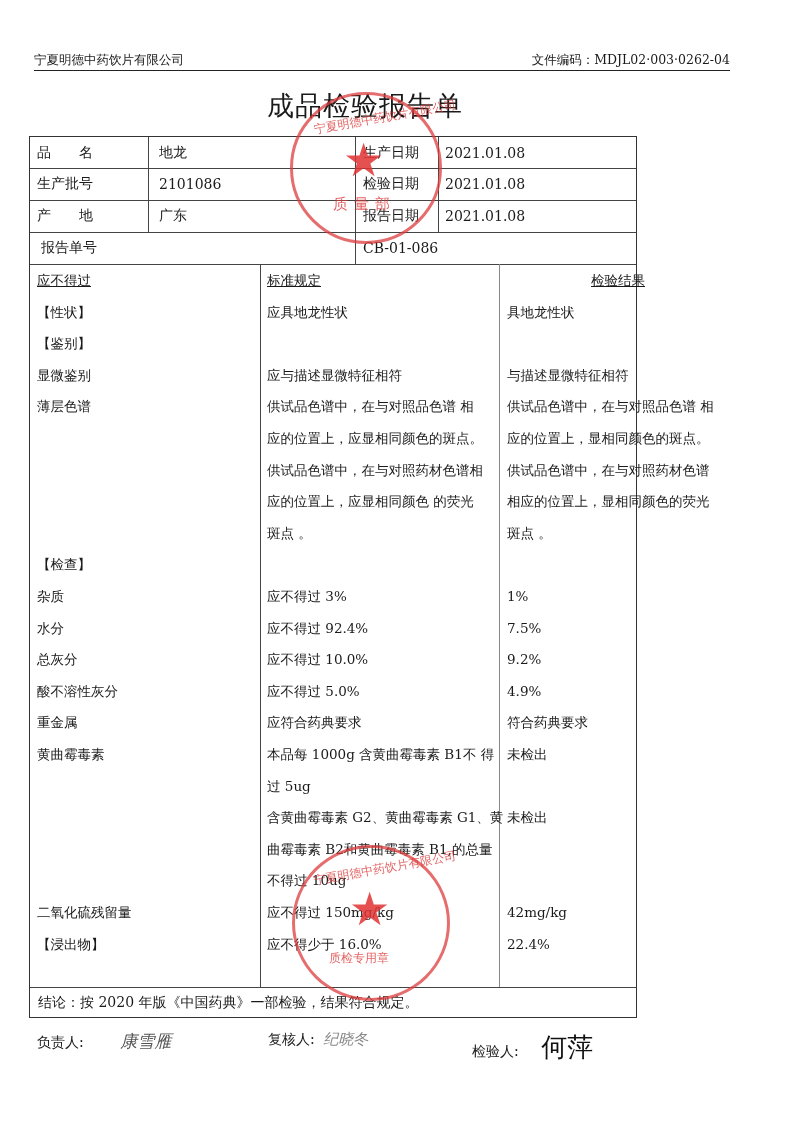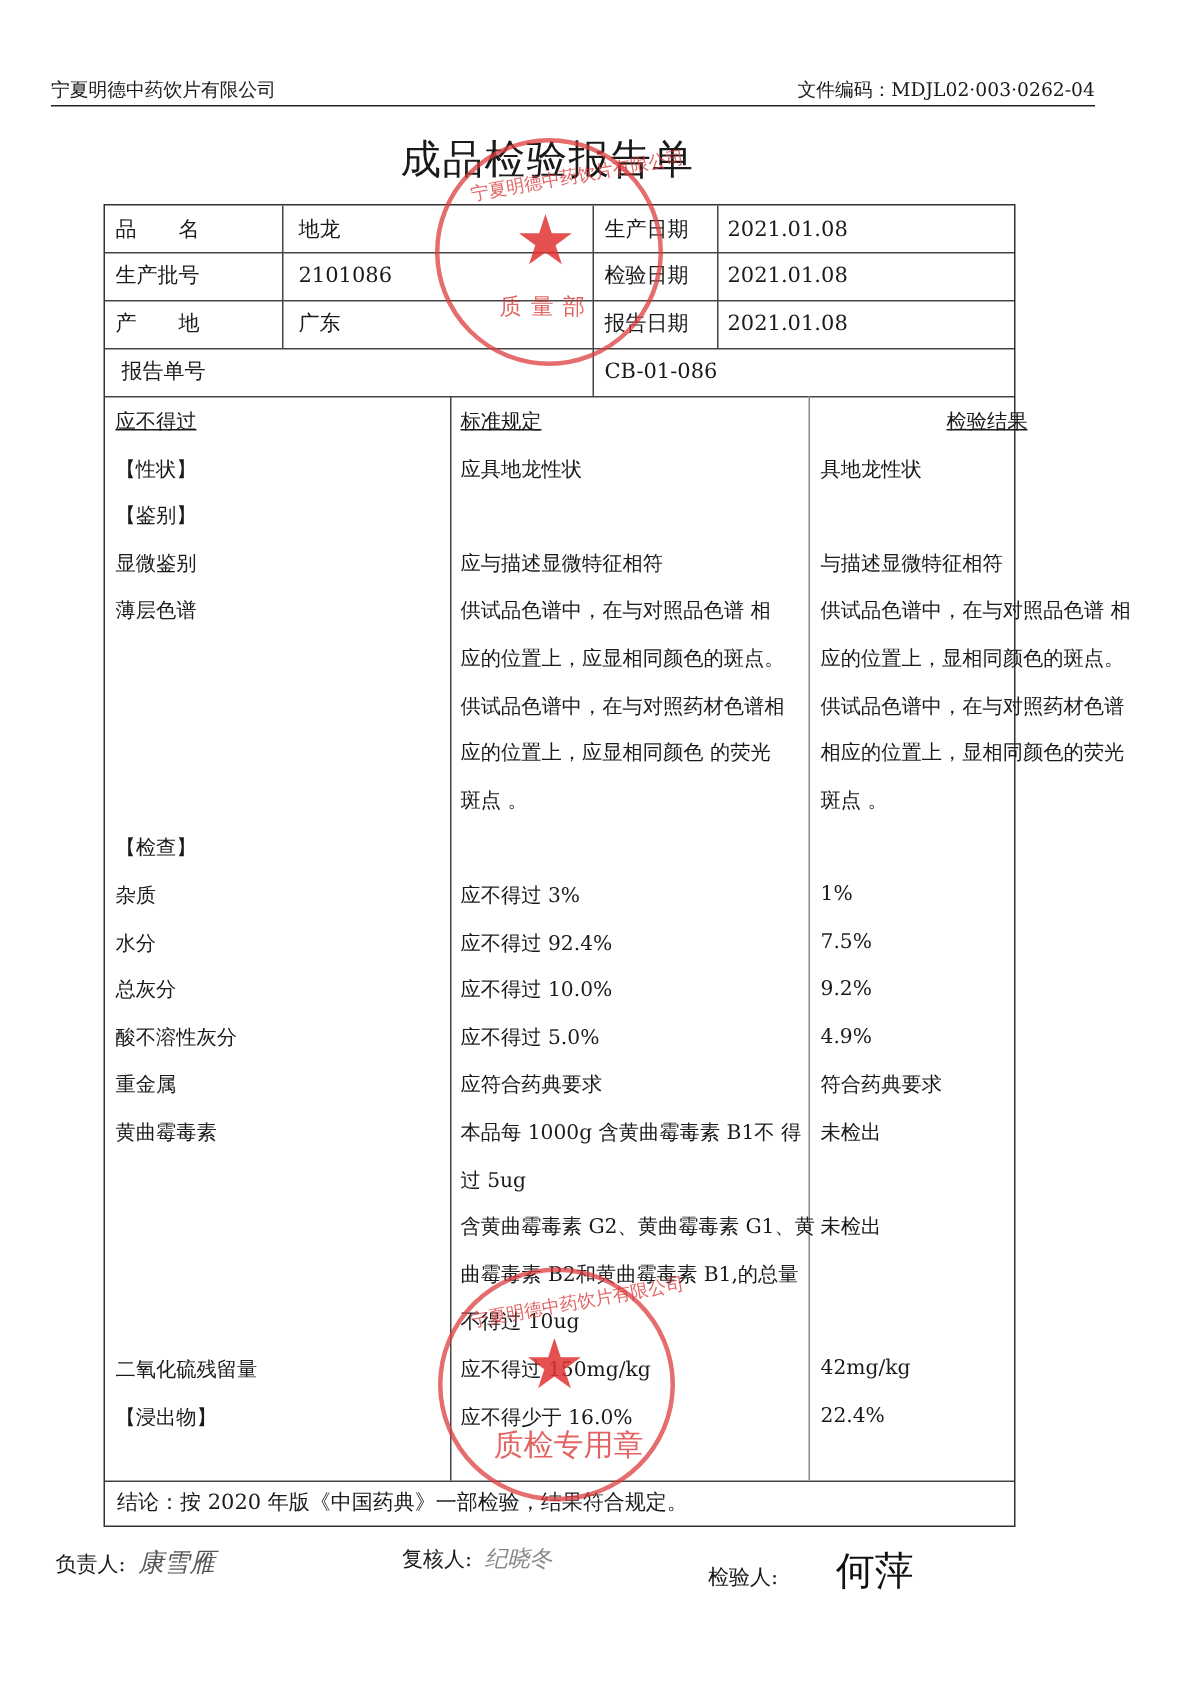--- a/index.html
+++ b/index.html
@@ -5,21 +5,21 @@
   html, body { margin:0; padding:0; background:#ffffff; }
   body { width:800px; height:1131px; position:relative; overflow:hidden;
          font-family:"DejaVu Serif", "Liberation Serif", serif; color:#1a1a1a; }
   .hdr { position:absolute; left:34px; right:70px; top:50px; height:20px;
          border-bottom:1.5px solid #222; font-size:12.5px; }
   .hdr .left { position:absolute; left:0; top:2px; }
   .hdr .right { position:absolute; right:0; top:2px; }
   .title { position:absolute; left:0; width:730px; top:88px; text-align:center;
            font-size:27px; letter-spacing:1px; }
   .frame { position:absolute; left:29px; top:136px; width:608px; height:882px;
-           border:1.5px solid #333; box-sizing:border-box;margin-left:40px; }
+           border:1.5px solid #333; box-sizing:border-box; }
   .row { position:absolute; left:0; right:0; border-bottom:1px solid #444; font-size:14px; }
   .cell { position:absolute; top:0; bottom:0; display:flex; align-items:center; padding-left:7px; box-sizing:border-box; }
   .vl { position:absolute; top:0; bottom:0; border-left:1px solid #444; }
   .vl.grey { border-left:1.5px solid #888; }
   .col { position:absolute; top:0; font-size:13.5px; }
   .line { position:absolute; white-space:nowrap; }
   .u { text-decoration:underline; }
   .conclusion { position:absolute; left:8px; top:0; font-size:14px; line-height:30px; }
   .sig { position:absolute; top:1030px; font-size:14px; }
   .hand { font-family:"DejaVu Sans", sans-serif; font-style:italic; color:#555; }
@@ -135,33 +135,33 @@
       </div>
   </div>
 
   <div style="position:absolute;left:0;right:0;top:850px;height:30px;">
     <div class="conclusion">结论：按 2020 年版《中国药典》一部检验，结果符合规定。</div>
   </div>
 </div>
 
 <div class="sig" style="left:37px;">
   <span>负责人:</span>
-  <span class="hand" style="margin-left:4px;font-size:17px;">康雪雁</span>
+  <span class="hand" style="margin-left:32px;font-size:17px;">康雪雁</span>
 </div>
 <div class="sig" style="left:268px;">
   <span>复核人:</span>
   <span class="hand" style="margin-left:4px;font-size:15px;color:#888;">纪晓冬</span>
 </div>
 <div class="sig" style="left:472px;">
   <span>检验人:</span>
-  <span class="hand" style="margin-left:34px;font-size:26px;color:#111;font-style:normal;">何萍</span>
+  <span class="hand" style="margin-left:18px;font-size:26px;color:#111;font-style:normal;">何萍</span>
 </div>
 
 <div class="stamp" style="left:290px;top:92px;width:146px;height:146px;">
   <div class="star" style="left:50px;top:42px;">★</div>
   <div class="txt" style="left:20px;top:14px;transform:rotate(-10deg);font-size:12px;">宁夏明德中药饮片有限公司</div>
   <div class="txt" style="left:40px;top:100px;letter-spacing:6px;">质量部</div>
 </div>
 <div class="stamp" style="left:292px;top:845px;width:152px;height:150px;">
   <div class="star" style="left:54px;top:38px;">★</div>
   <div class="txt" style="left:18px;top:12px;transform:rotate(-10deg);font-size:12px;">宁夏明德中药饮片有限公司</div>
-  <div class="txt" style="left:34px;top:102px;font-size:20px;">质检专用章</div>
+  <div class="txt" style="left:34px;top:102px;font-size:12px;">质检专用章</div>
 </div>
 
 </body></html>

